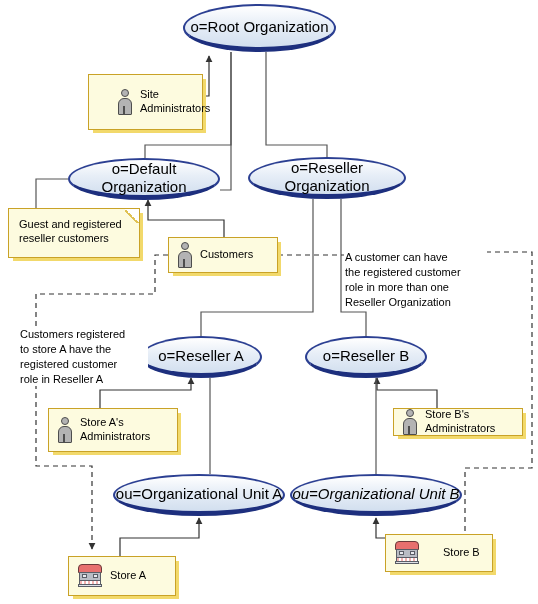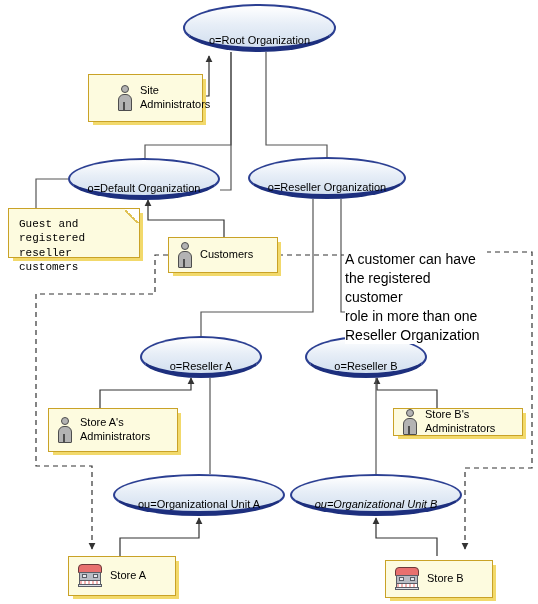--- a/index.html
+++ b/index.html
@@ -9,24 +9,24 @@
 
   
   .node{
     position:absolute;
     box-sizing:border-box;
     border-radius:50%;
     background:linear-gradient(to bottom,#ffffff 0%,#e7eef7 45%,#d2dfef 100%);
     border:2px solid #2b3f92;
     border-bottom-width:5px;
     border-bottom-color:#1d2f7e;
-    display:flex;align-items:flex-end;justify-content:center;
+    display:flex;align-items:center;justify-content:center;
     text-align:center;
     color:#000;
-    font-size:11px;
+    font-size:15px;
     line-height:1.15;
     z-index:3;
   }
 
   
   .ybox{
     position:absolute;
     box-sizing:border-box;
     background:#fdfbdf;
     border:1px solid #c9a227;
@@ -43,34 +43,33 @@
   
   .note{
     position:absolute;
     box-sizing:border-box;
     background:#fdfbdf;
     border:1px solid #c9a227;
     box-shadow:4px 4px 0 -1px #f2d96b;
     font-size:11px;line-height:1.3;color:#000;
     padding:8px 10px;
     z-index:3;
-    font-family:Liberation Mono, monospace;
   }
   .note .fold{
     position:absolute;right:-1px;top:-1px;
     width:14px;height:14px;
     background:linear-gradient(225deg,#ffffff 0 50%,#e0c254 50% 58%,#fdfbdf 58% 100%);
     border-right:1px solid #c9a227;
     border-top:1px solid #c9a227;
   }
 
   
   .atext{
     position:absolute;
-    font-size:14px;
+    font-size:11px;
     line-height:1.35;
     color:#000;
     white-space:pre-line;
     z-index:4;
     background:#fff;
   }
 
   
   .person{position:relative;width:16px;height:26px;flex:0 0 16px;margin-right:7px;}
   .person .head{
@@ -181,21 +180,21 @@
   </div>
 
   <div class="node" style="left:113px;top:474px;width:172px;height:42px;">
     <span>ou=Organizational Unit A</span>
   </div>
 
   <div class="node" style="left:290px;top:474px;width:172px;height:42px;font-style:italic;">
     <span>ou=Organizational Unit B</span>
   </div>
 
-  <div class="ybox" style="left:88px;top:74px;width:115px;height:48px;padding-left:28px;">
+  <div class="ybox" style="left:88px;top:74px;width:115px;height:56px;padding-left:28px;">
     <span class="person">
       <span class="head"></span>
         <span class="body"></span>
         <span class="legs"></span>
     </span>
     <span class="txt">Site
 Administrators</span>
   </div>
 
   <div class="ybox" style="left:168px;top:237px;width:110px;height:36px;">
@@ -232,21 +231,21 @@
       <span class="roof"></span>
         <span class="wall"></span>
       <span class="win w1"></span>
         <span class="win w2"></span>
       <span class="awn"></span>
         <span class="base"></span>
     </span>
     <span class="txt">Store A</span>
   </div>
 
-  <div class="ybox" style="left:385px;top:560px;width:108px;height:38px;">
+  <div class="ybox" style="left:385px;top:534px;width:108px;height:38px;gap:16px;">
     <span class="store">
       <span class="roof"></span>
         <span class="wall"></span>
       <span class="win w1"></span>
         <span class="win w2"></span>
       <span class="awn"></span>
         <span class="base"></span>
     </span>
     <span class="txt">Store B</span>
   </div>
@@ -255,14 +254,18 @@
     <span class="fold"></span>
     <span style="white-space:pre-line;">Guest and registered
 reseller customers</span>
   </div>
 
   <div class="atext" style="left:345px;top:250px;width:142px;">A customer can have
 the registered customer
 role in more than one
 Reseller Organization</div>
 
+  <div class="atext" style="left:20px;top:327px;width:128px;">Customers registered
+to store A have the
+registered customer
+role in Reseller A</div>
 
 </div>
 
 </body></html>

